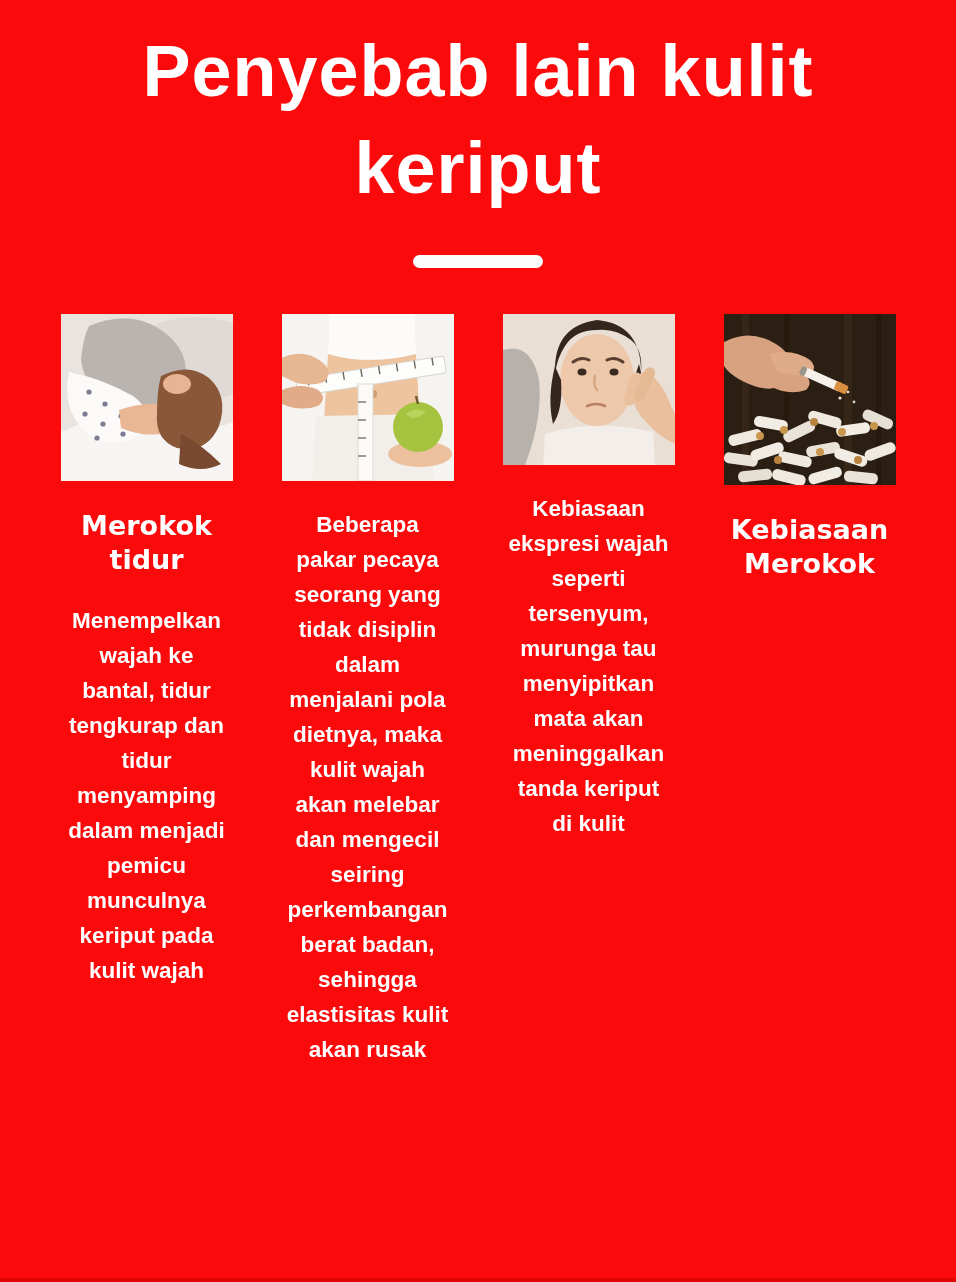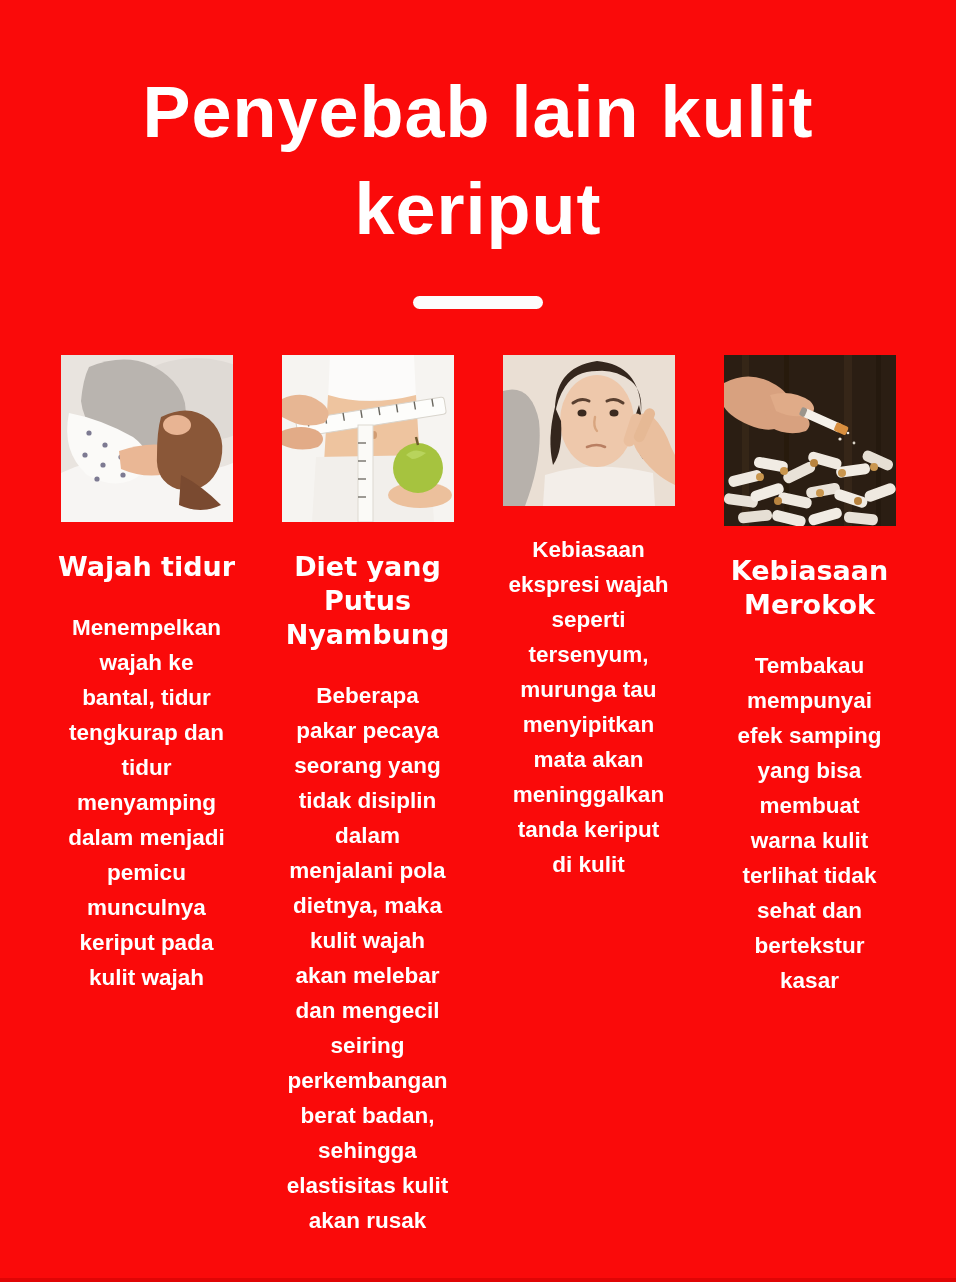--- a/index.html
+++ b/index.html
@@ -10,21 +10,21 @@
   }
   .poster {
     position: relative;
     width: 956px; height: 1282px;
     background: #fa0a0a;
     overflow: hidden;
     color: #ffffff;
   }
   .title {
     margin: 0;
-    padding-top: 64px;
+    padding-top: 23px;
     text-align: center;
     font-family: "Liberation Sans", sans-serif;
     font-weight: 700;
     font-size: 72px;
     line-height: 97px;
     letter-spacing: 1px;
     color: #ffffff;
     white-space: pre-line;
   }
   .divider {
@@ -98,21 +98,21 @@
           <circle cx="60" cy="102" r="2.6" fill="#7d7a92"></circle>
             <circle cx="62" cy="120" r="2.6" fill="#7d7a92"></circle>
           <circle cx="36" cy="124" r="2.6" fill="#7d7a92"></circle>
             <circle cx="76" cy="112" r="2.6" fill="#7d7a92"></circle>
           <path d="M58,96 Q92,84 120,94 L116,116 Q88,126 60,114 Z" fill="#eab795"></path>
           <path d="M100,62 Q128,48 148,64 Q168,82 158,112 Q146,140 116,134 Q94,126 96,100 Q96,76 100,62 Z" fill="#8a5738"></path>
           <path d="M120,120 Q140,130 160,150 Q140,160 118,150 Z" fill="#7a4a30"></path>
           <ellipse cx="116" cy="70" rx="14" ry="10" fill="#e8b493"></ellipse>
         </svg>
       </div>
-      <div class="heading">Wajah tidur</div>
+      <div class="heading">Merokok tidur</div>
       <div class="body-text">Menempelkan
 wajah ke
 bantal, tidur
 tengkurap dan
 tidur
 menyamping
 dalam menjadi
 pemicu
 munculnya
 keriput pada
@@ -144,23 +144,20 @@
           <line x1="76" y1="124" x2="84" y2="124" stroke="#6a675f" stroke-width="1.3"></line>
           <line x1="76" y1="142" x2="84" y2="142" stroke="#6a675f" stroke-width="1.3"></line>
           <path d="M0,44 Q22,34 40,48 Q52,58 42,68 Q24,74 8,66 L0,62 Z" fill="#e7b693"></path>
           <path d="M0,76 Q20,68 36,76 Q46,84 36,92 Q18,98 0,90 Z" fill="#e2ab87"></path>
           <ellipse cx="138" cy="140" rx="32" ry="13" fill="#ecc09c"></ellipse>
           <circle cx="136" cy="113" r="25" fill="#a6c33f"></circle>
           <path d="M124,100 Q132,92 144,98 Q136,104 130,104 Z" fill="#b8d45c"></path>
           <line x1="136" y1="90" x2="134" y2="82" stroke="#6f5b2e" stroke-width="2.4"></line>
         </svg>
       </div>
-      <div class="heading">Diet yang
-Putus
-Nyambung</div>
       <div class="body-text">Beberapa
 pakar pecaya
 seorang yang
 tidak disiplin
 dalam
 menjalani pola
 dietnya, maka
 kulit wajah
 akan melebar
 dan mengecil
@@ -247,28 +244,18 @@
             <circle cx="118" cy="118" r="4" fill="#c9964e"></circle>
             <circle cx="54" cy="146" r="4" fill="#b9843f"></circle>
             <circle cx="96" cy="138" r="4" fill="#c9964e"></circle>
             <circle cx="134" cy="146" r="4" fill="#b9843f"></circle>
             <circle cx="150" cy="112" r="4" fill="#c9964e"></circle>
           </g>
         </svg>
       </div>
       <div class="heading">Kebiasaan
 Merokok</div>
-      <div class="body-text">Tembakau
-mempunyai
-efek samping
-yang bisa
-membuat
-warna kulit
-terlihat tidak
-sehat dan
-bertekstur
-kasar</div>
     </div>
 
   </div>
 
   <div class="bottom-edge"></div>
 </div>
 
 </body></html>

